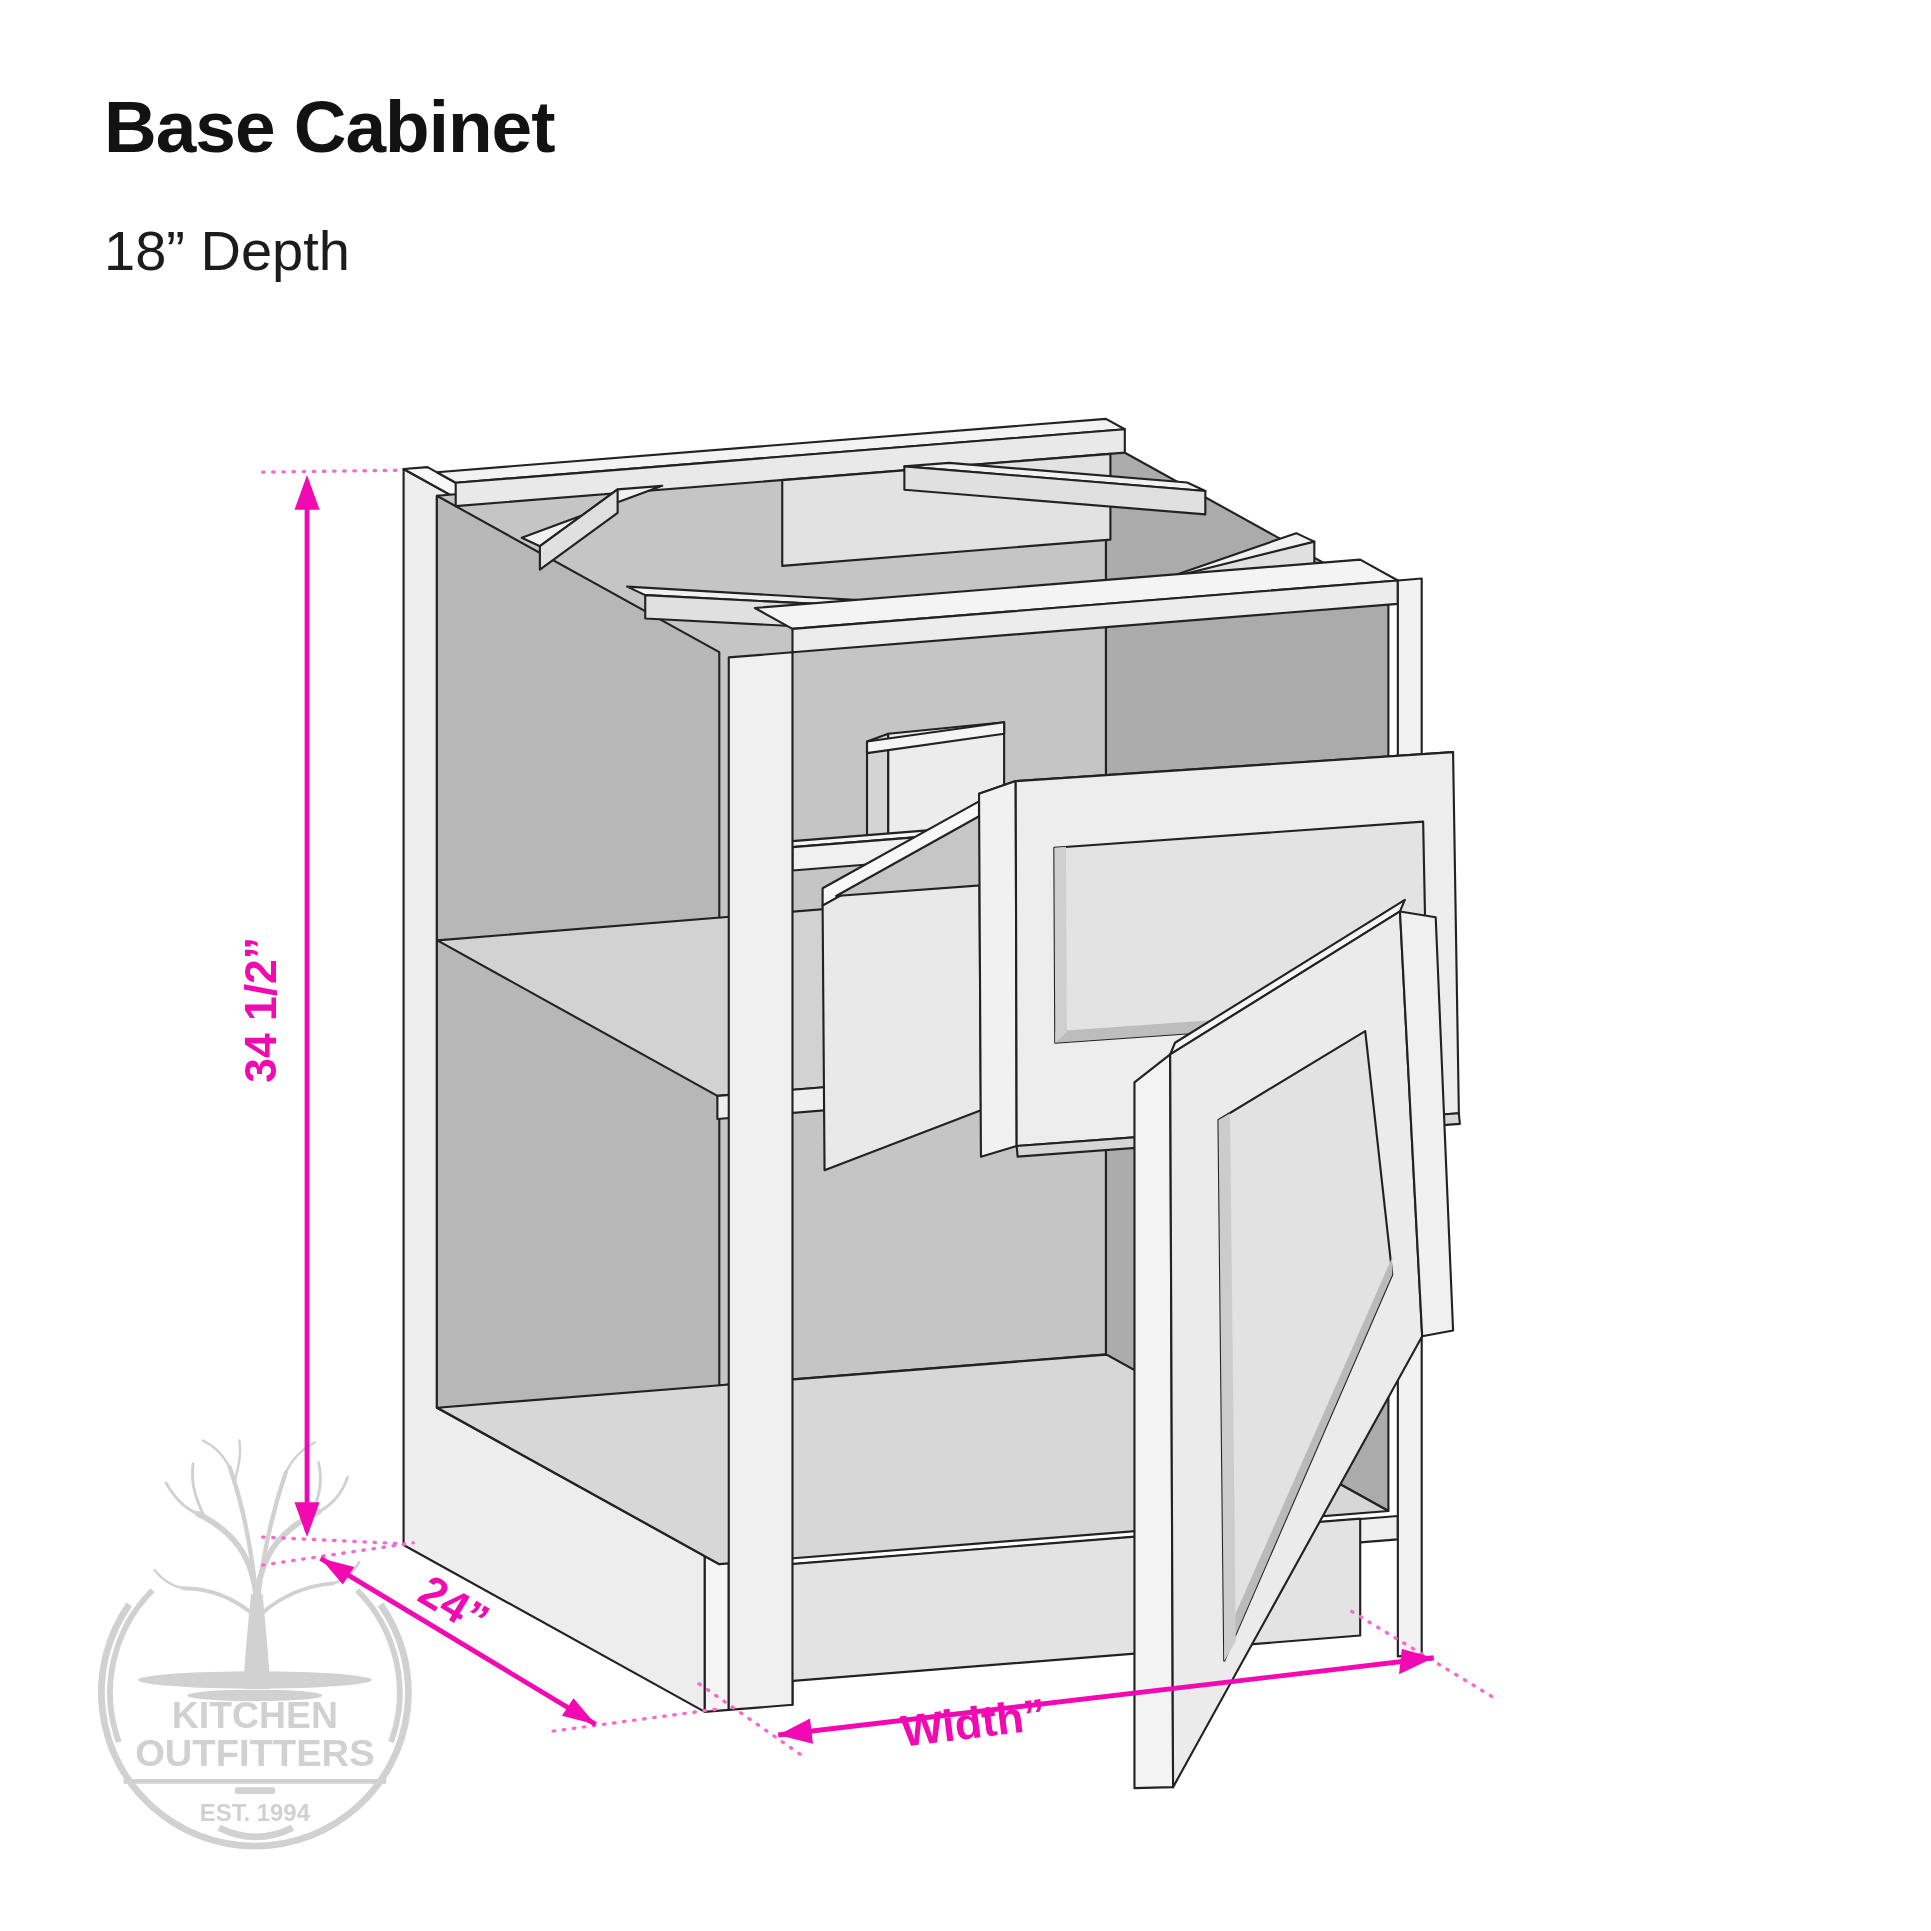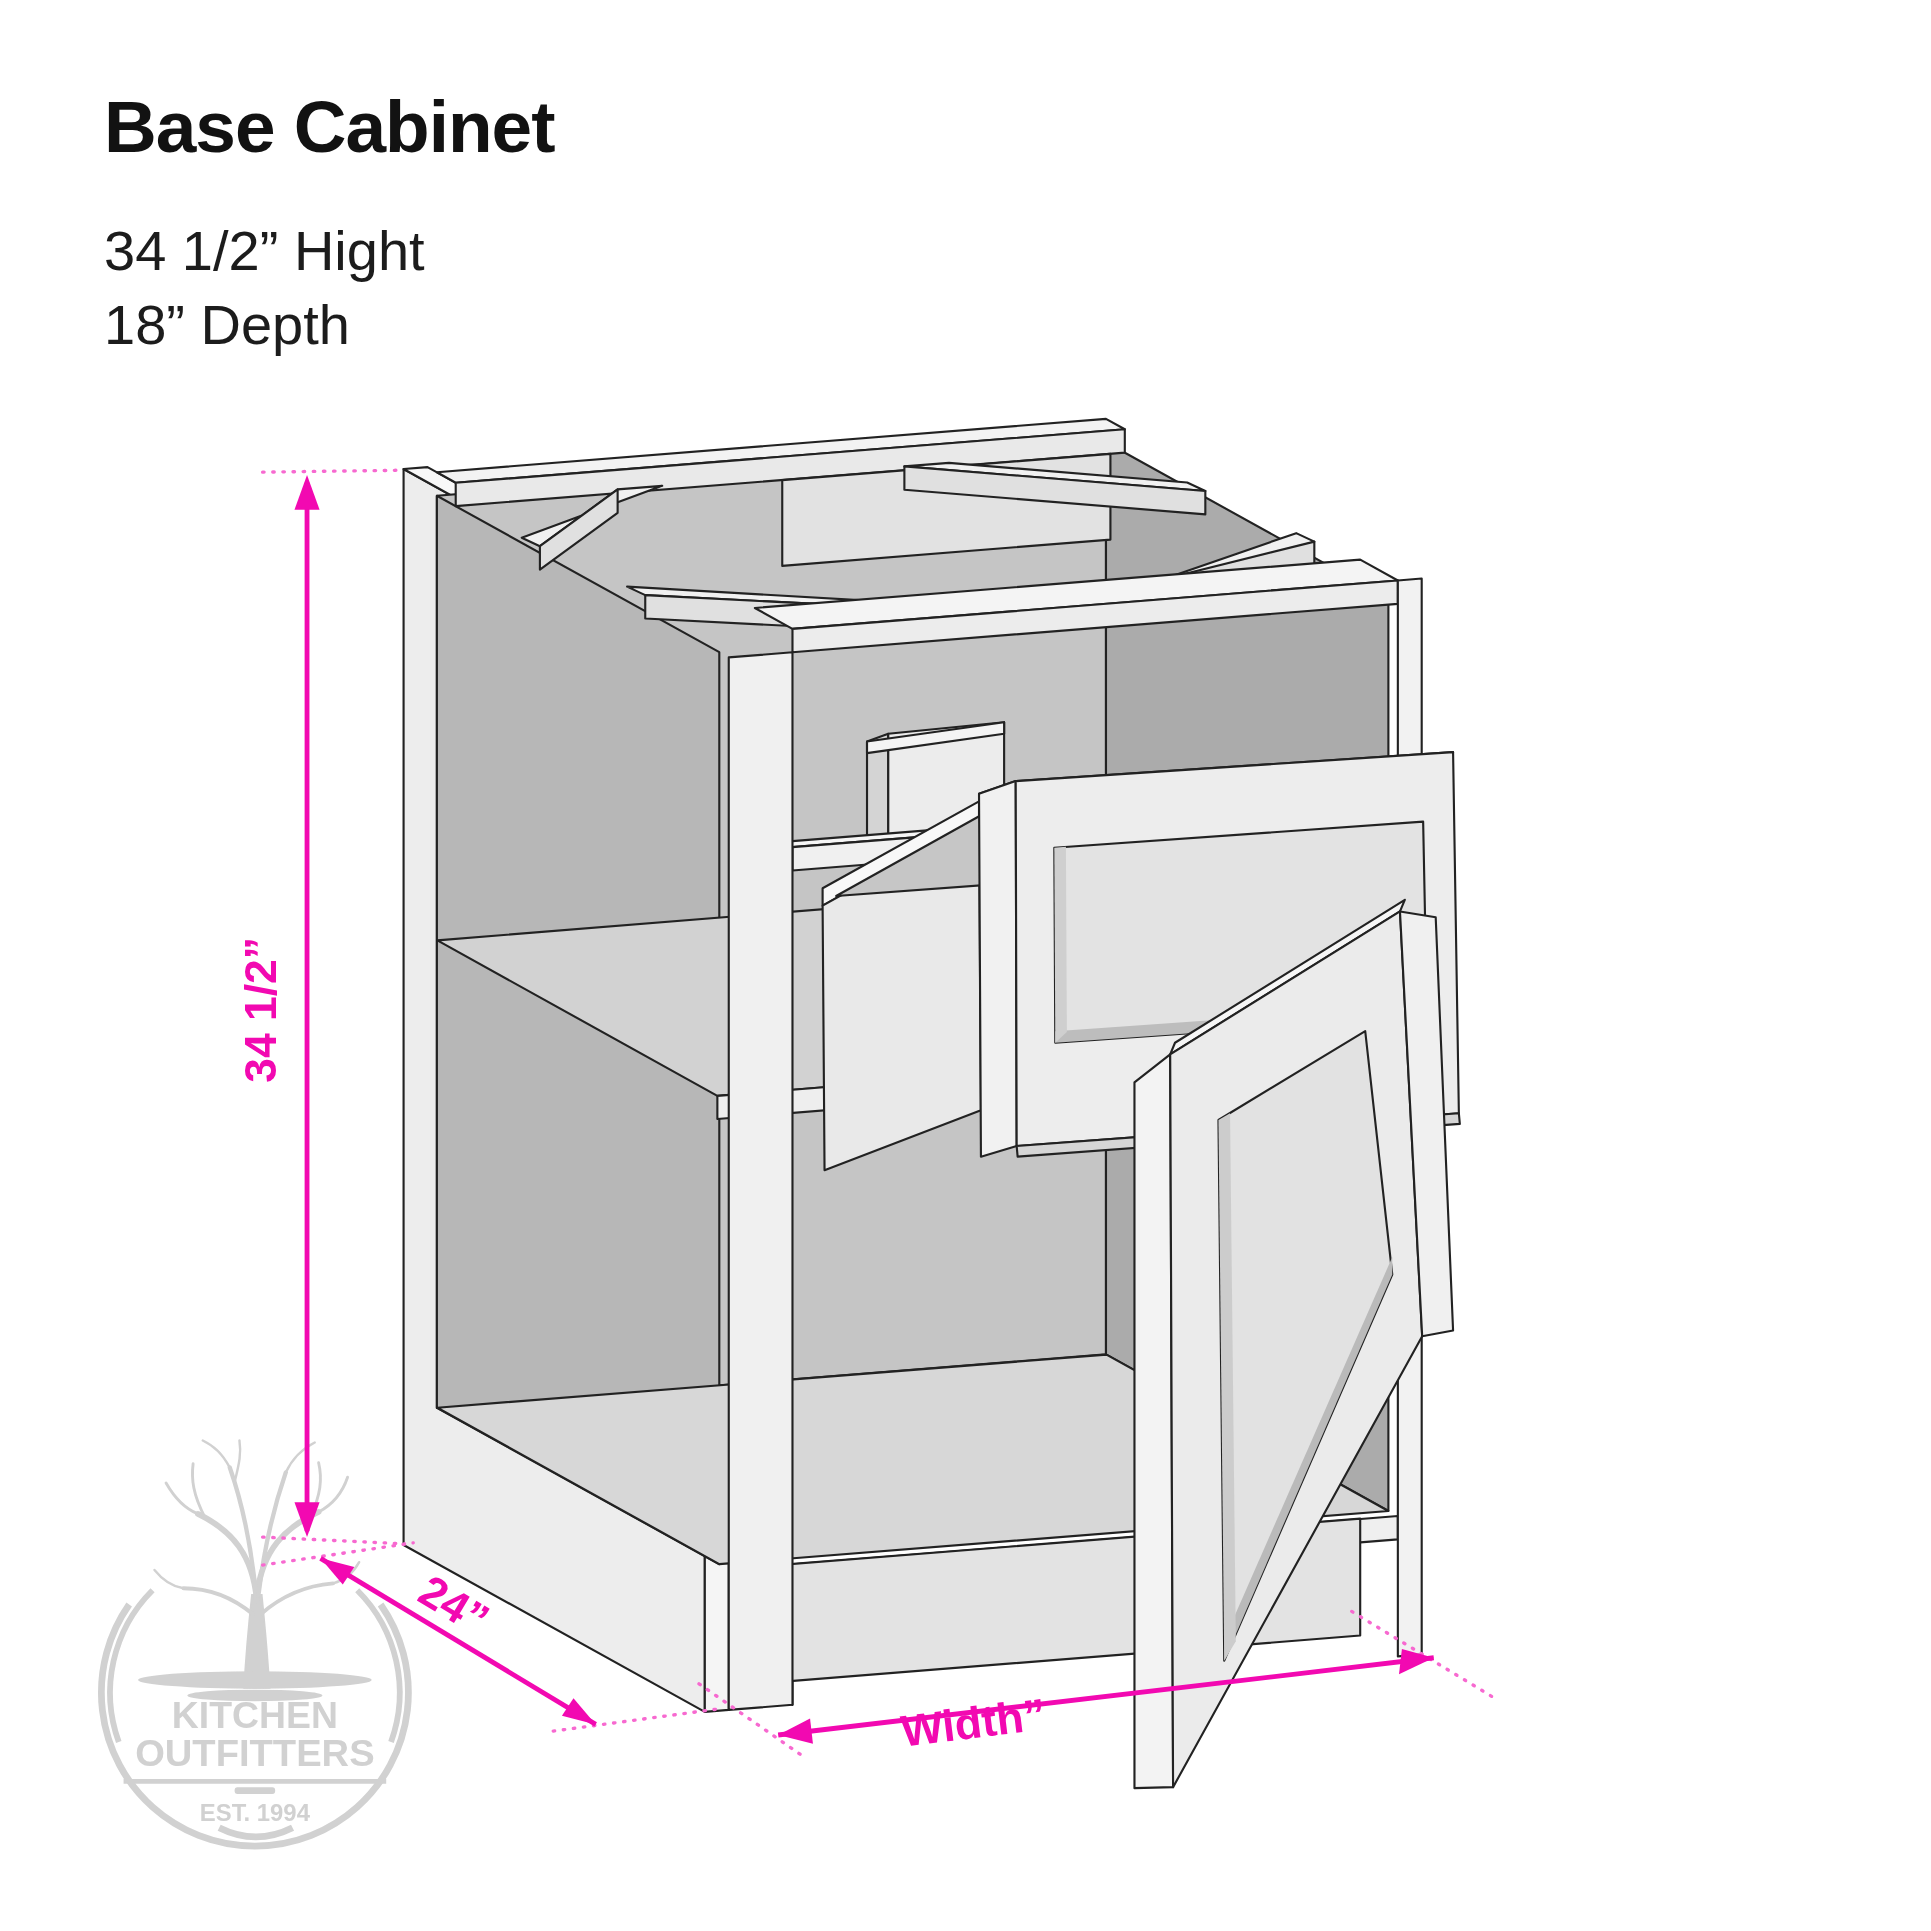--- a/index.html
+++ b/index.html
@@ -12,21 +12,20 @@
   .dimtext{font-family:"Liberation Sans", sans-serif;font-weight:700;font-size:46px;}
   .wm-text{font-family:"Liberation Sans", sans-serif;font-weight:700;}
 </style>
 </head>
 <body>
 
 <div class="stage">
 
   <div class="title">Base Cabinet</div>
   <div class="subtitle">
-    <div>34 1/2” Hight</div>
     <div>18” Depth</div>
   </div>
 
   <svg width="1931" height="1931" viewBox="0 0 2000 2000">
 
     <g opacity="0.85" fill="none" stroke="#c9c9c9">
 
       <path d="M133.8,1661.8 A159,159 0 1 0 394.2,1661.8" stroke-width="7"></path>
 
       <path d="M123,1804.3 A150,150 0 0 1 158,1647" stroke-width="6"></path>

